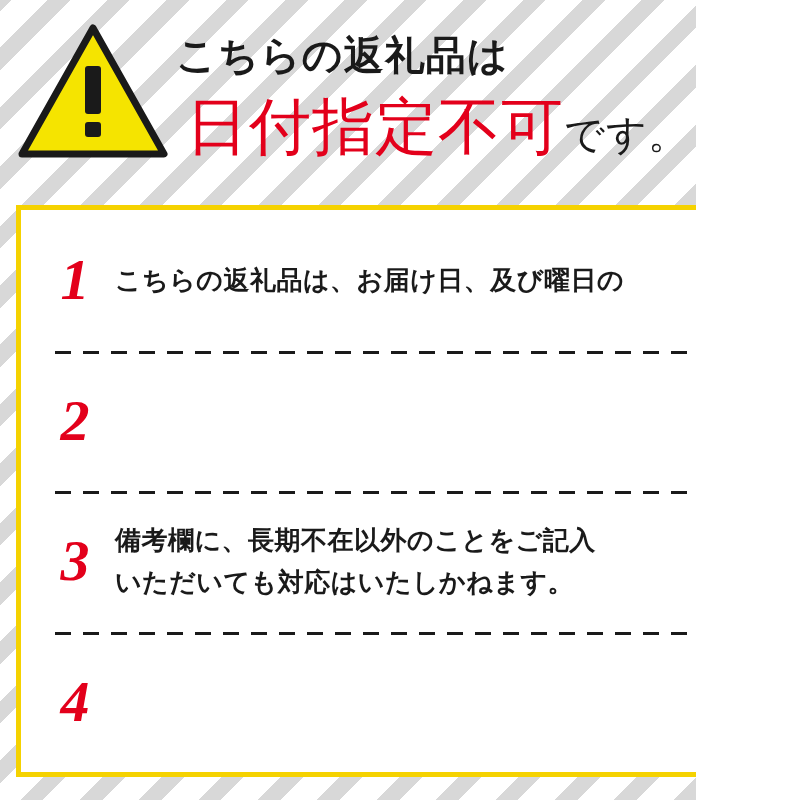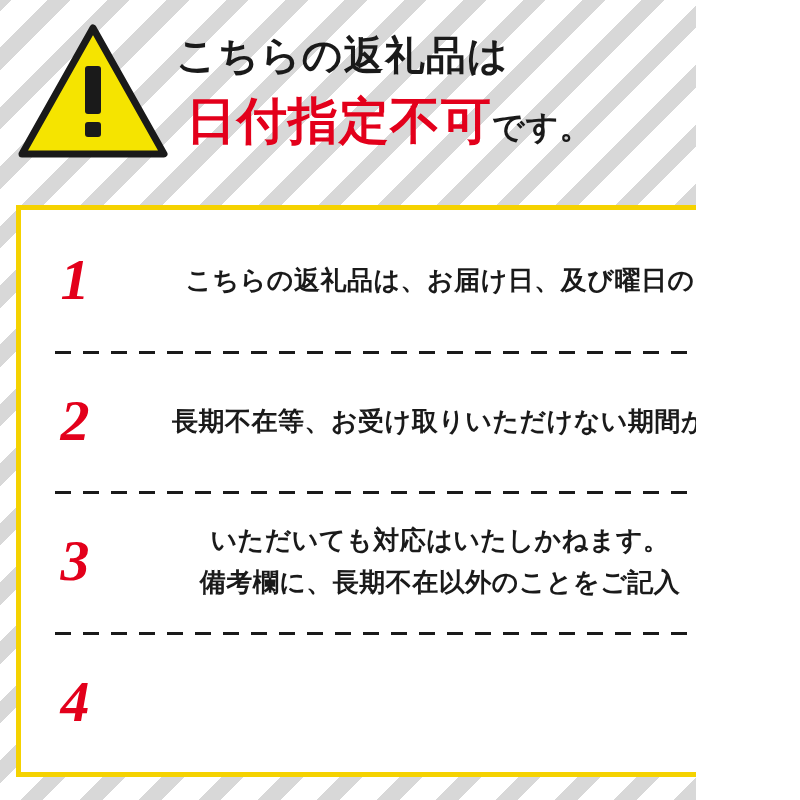--- a/index.html
+++ b/index.html
@@ -60,28 +60,28 @@
     white-space: nowrap;
   }
   .head-line2 {
     position: absolute;
     left: 186px;
     top: 96px;
     white-space: nowrap;
     line-height: 1;
   }
   .head-line2 .big-red {
-    font-size: 50px;
-    font-weight: bold;
+    font-size: 62px;
+    font-weight: normal;
     color: #e3001b;
     letter-spacing: 1px;
   }
   .head-line2 .tail {
-    font-size: 32px;
-    font-weight: bold;
+    font-size: 40px;
+    font-weight: normal;
     color: #1a1a1a;
     letter-spacing: 1px;
   }
 
   
   .notice-box {
     position: absolute;
     left: 16px;
     top: 205px;
     width: 768px;
@@ -138,21 +138,20 @@
   }
 
   .txt {
     flex: 1 1 auto;
     font-size: 26px;
     font-weight: bold;
     color: #1a1a1a;
     line-height: 1.62;
     letter-spacing: 0.5px;
     padding-left: 8px;
-    text-align: center;
   }
   .txt .l {
     display: block;
     white-space: nowrap;
   }
 </style>
 </head>
 <body>
 
 <div id="page">
@@ -180,29 +179,28 @@
       <div class="row">
         <div class="num">1</div>
         <div class="txt">
           <span class="l">こちらの返礼品は、お届け日、及び曜日の</span>
         </div>
       </div>
 
       <div class="row">
         <div class="num">2</div>
         <div class="txt">
-          <span class="l">長期不在等、お受け取りいただけない期間が</span>
         </div>
       </div>
 
       <div class="row">
         <div class="num">3</div>
         <div class="txt">
+          <span class="l">備考欄に、長期不在以外のことをご記入</span>
           <span class="l">いただいても対応はいたしかねます。</span>
-          <span class="l">備考欄に、長期不在以外のことをご記入</span>
         </div>
       </div>
 
       <div class="row">
         <div class="num">4</div>
       </div>
 
     </div>
   </div>
 

